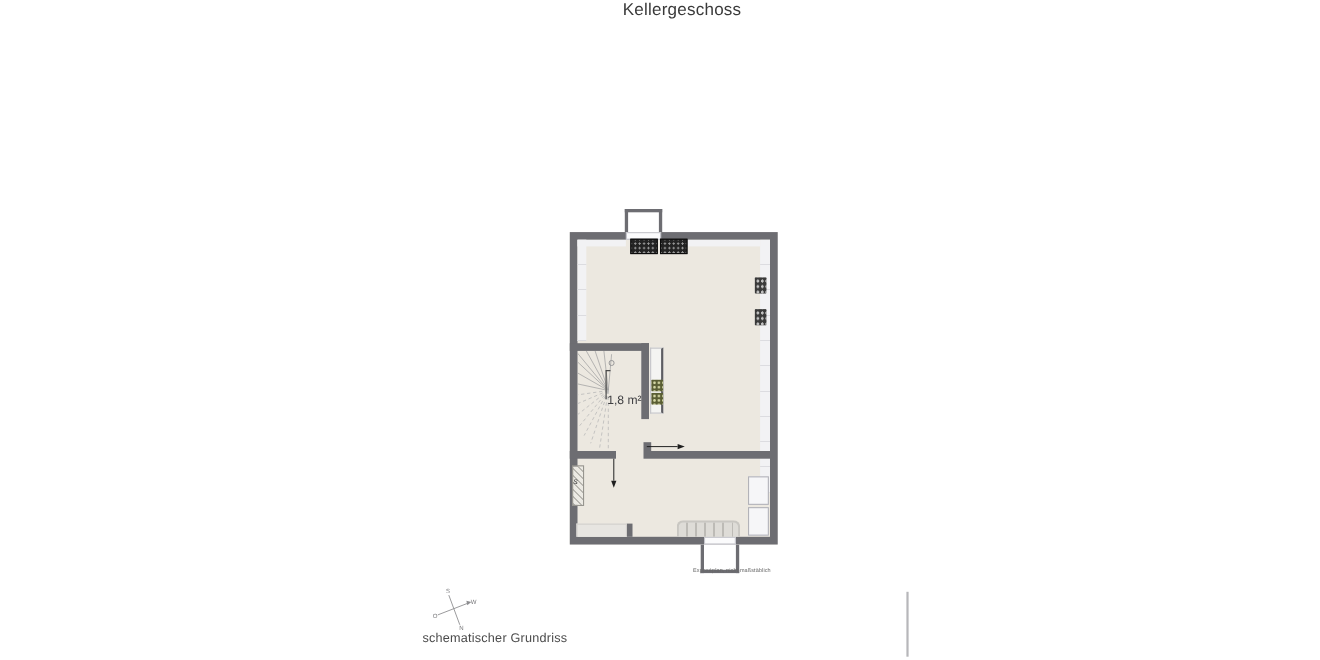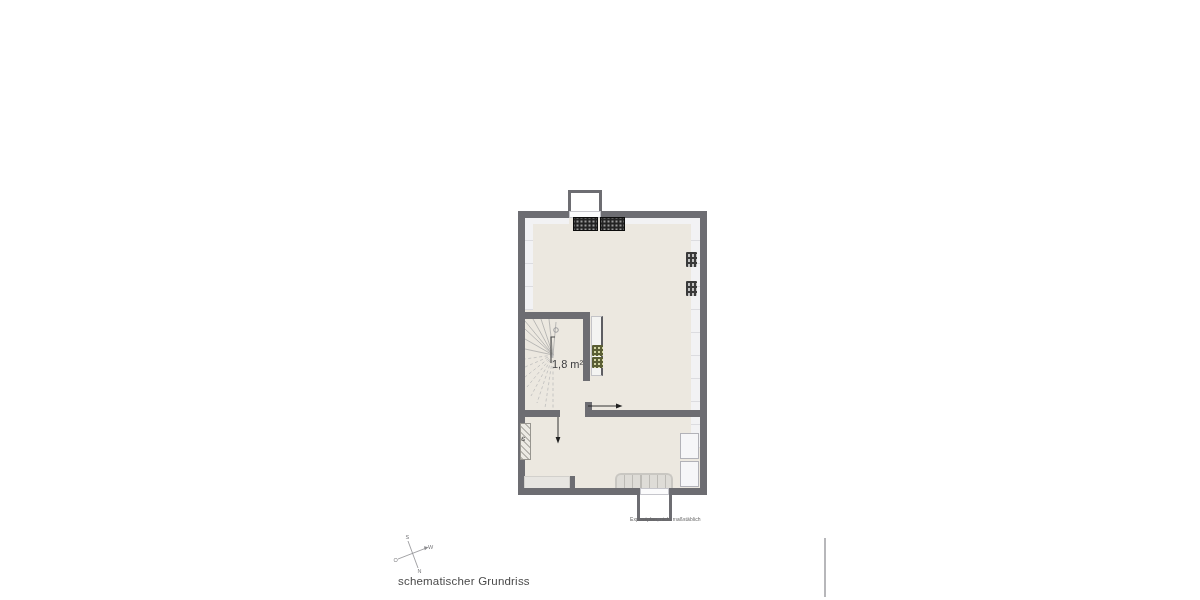--- a/index.html
+++ b/index.html
@@ -46,36 +46,37 @@
         background:var(--shelf);border:2px solid #c9c7c2;border-bottom:none;
         border-radius:6px 6px 0 0;
         background-image:repeating-linear-gradient(90deg,transparent 0 7px,#bdbbb6 7px 8.2px);}
   .washer{position:absolute;left:162px;width:19px;height:26px;background:#f6f6f8;
         border:1px solid #b2b2b8;}
   .caption{position:absolute;left:112px;top:326px;width:78px;font-size:5px;
         color:var(--text-small);white-space:nowrap;letter-spacing:.1px;}
   
   .compass{position:absolute;left:390px;top:530px;}
   .compass text{font-family:"Liberation Sans",sans-serif;font-size:5.5px;fill:#77777a;}
-  .footer-label{position:absolute;left:398px;top:575px;font-size:11.5px;
+  .footer-label{position:absolute;left:384px;top:575px;font-size:11.5px;
         color:var(--text-mid);letter-spacing:.2px;}
   .divider{position:absolute;left:824px;top:538px;width:2px;height:59px;background:var(--divider);}
   
   .ray{stroke:#a3a3a3;stroke-width:.7;}
   .ray-d{stroke:#b7b7b7;stroke-width:.7;stroke-dasharray:3 2.5;}
   .rail{stroke:#4a4a4a;stroke-width:1.1;fill:none;}
   .arr{stroke:#1f1f1f;stroke-width:.9;fill:none;}
   .arrhead{fill:#1f1f1f;stroke:none;}
   .cmp{stroke:#8d8d90;stroke-width:.8;fill:none;}
 </style>
 </head>
 <body>
 
 <div class="stage">
 
+  <div class="title">Kellergeschoss</div>
 
   <div class="plan">
 
     <div class="shaft-top"></div>
     <div class="shaft-bottom"></div>
 
     <div class="outline"></div>
 
     <div class="band-h" style="left:7px;top:28px;width:44px;height:6px;"></div>
     <div class="band-h" style="left:107px;top:28px;width:66px;height:6px;"></div>

